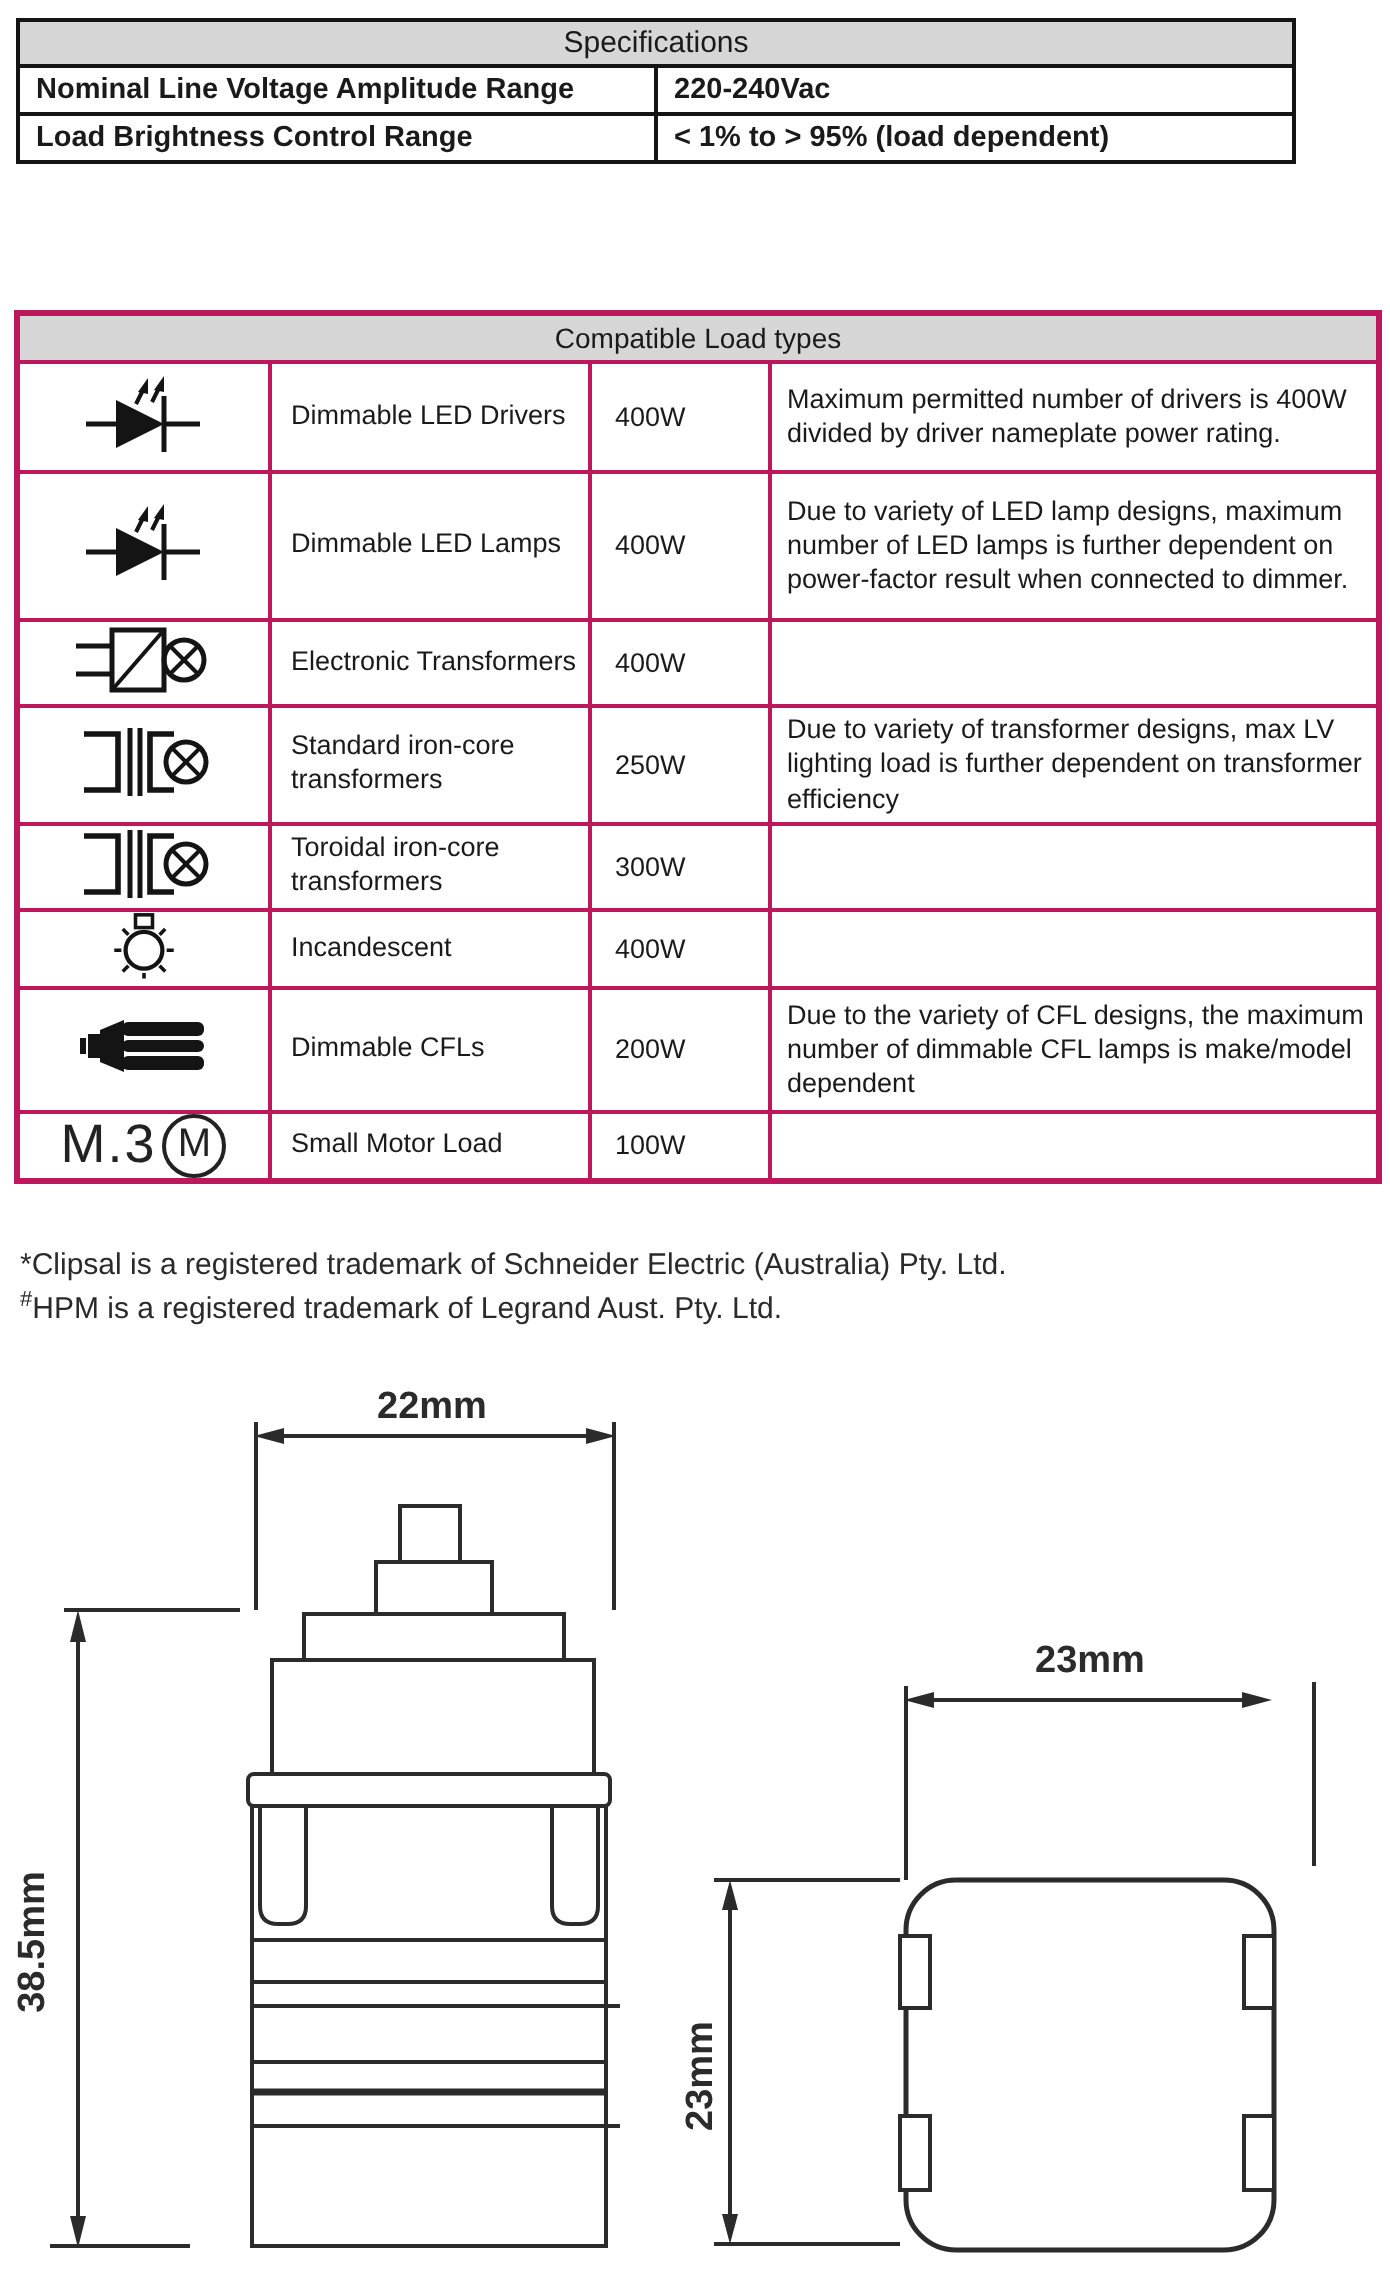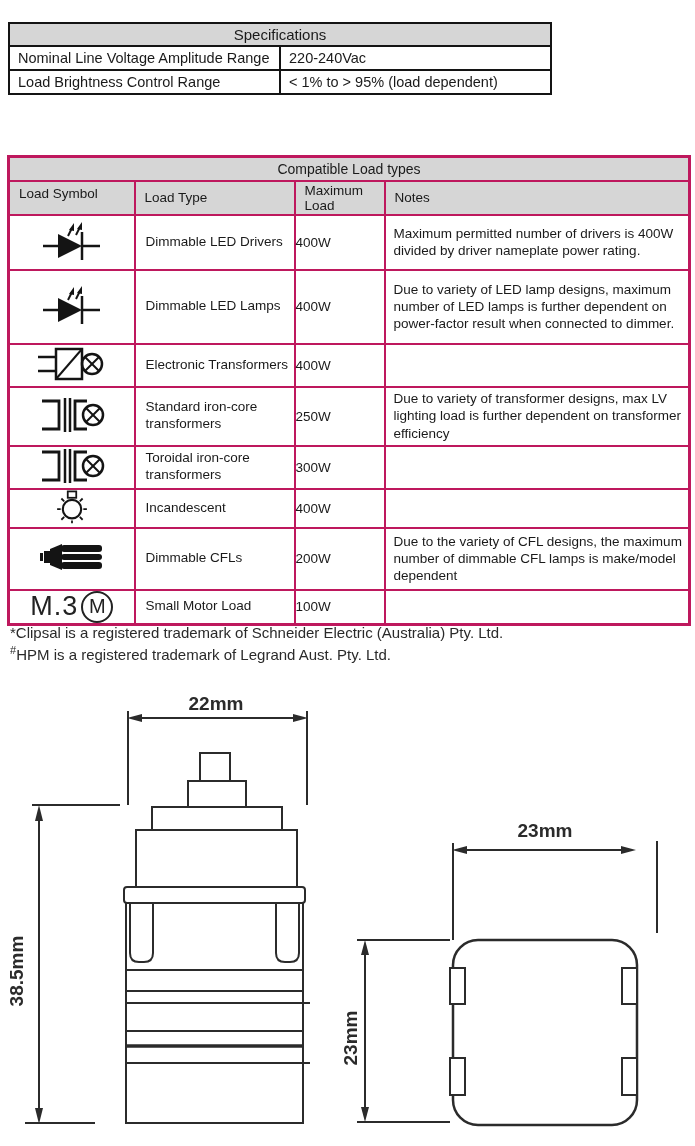--- a/index.html
+++ b/index.html
@@ -4,30 +4,30 @@
 <style>
   * { margin:0; padding:0; box-sizing:border-box; }
   html,body { background:#ffffff; }
   body {
     width:695px; height:1146px; position:relative; overflow:hidden;
     font-family:"Liberation Sans", sans-serif; color:#1a1a1a;
   }
 
   
   table.spec {
-    position:absolute; left:8px; top:22px; width:544px;
+    position:absolute; left:8px; top:9px; width:640px;
     border-collapse:collapse; table-layout:fixed;
   }
   table.spec, table.spec th, table.spec td { border:2px solid #141414; }
   table.spec { border-width:2.5px; }
   table.spec th {
     background:#d6d6d6; font-weight:normal; font-size:15px;
     height:23px; text-align:center;
   }
-  table.spec td { height:24px; font-size:14.5px; padding:1px 0 1px 8px; }
+  table.spec td { height:24px; font-size:14.5px; padding:1px 0 1px 8px;font-weight:bold; }
   td.spec-label-col { width:337px; }
 
   
   table.loads {
     position:absolute; left:7px; top:155px; width:681px;
     border-collapse:collapse; table-layout:fixed;
   }
   table.loads, table.loads th, table.loads td { border:2px solid #be185d; }
   table.loads { border-width:3px; }
   table.loads th.title-row {
@@ -35,21 +35,21 @@
     height:24px; text-align:center;
   }
   table.loads th.colhead {
     background:#d6d6d6; font-weight:normal; font-size:13.5px;
     height:34px; text-align:left; padding-left:9px; vertical-align:middle;
   }
   table.loads th.colhead.sym { vertical-align:top; padding-top:4px; }
   table.loads td { font-size:13.5px; vertical-align:middle; }
   td.c-sym  { text-align:center; }
   td.c-type { padding-left:10px; line-height:1.25; }
-  td.c-max  { }
+  td.c-max  { padding-left:12px; }
   td.c-note { padding:2px 4px 2px 8px; line-height:1.27; }
   .rh1{height:55px} .rh2{height:74px} .rh3{height:41px} .rh4{height:59px}
   .rh5{height:40px} .rh6{height:36px} .rh7{height:62px} .rh8{height:35px}
 
   .motor-sym { display:flex; align-items:center; justify-content:center; gap:3px; }
   .motor-text { font-size:27px; letter-spacing:1px; color:#222; }
   .motor-circle {
     width:32px; height:32px; border:2px solid #222; border-radius:50%;
     display:flex; align-items:center; justify-content:center;
     font-size:20px; color:#222;
@@ -91,26 +91,20 @@
   <colgroup>
       <col style="width:126px">
       <col style="width:160px">
       <col style="width:90px">
       <col style="width:305px">
     </colgroup>
   <tbody>
       <tr>
         <th class="title-row" colspan="4">Compatible Load types</th>
       </tr>
-  <tr>
-    <th class="colhead sym">Load Symbol</th>
-    <th class="colhead">Load Type</th>
-    <th class="colhead">Maximum Load</th>
-    <th class="colhead">Notes</th>
-  </tr>
 
   <tr class="rh1">
     <td class="c-sym">
       <svg width="62" height="40" viewBox="0 0 62 40">
         <line x1="2" y1="25" x2="17" y2="25" stroke="#141414" stroke-width="2.5"></line>
         <polygon points="17,13 17,37 41,25" fill="#141414"></polygon>
         <line x1="41" y1="11" x2="41" y2="39" stroke="#141414" stroke-width="2.5"></line>
         <line x1="41" y1="25" x2="59" y2="25" stroke="#141414" stroke-width="2.5"></line>
         <line x1="27" y1="15" x2="31" y2="7" stroke="#141414" stroke-width="2"></line>
         <polygon points="33,2 28,9 33,10" fill="#141414"></polygon>

